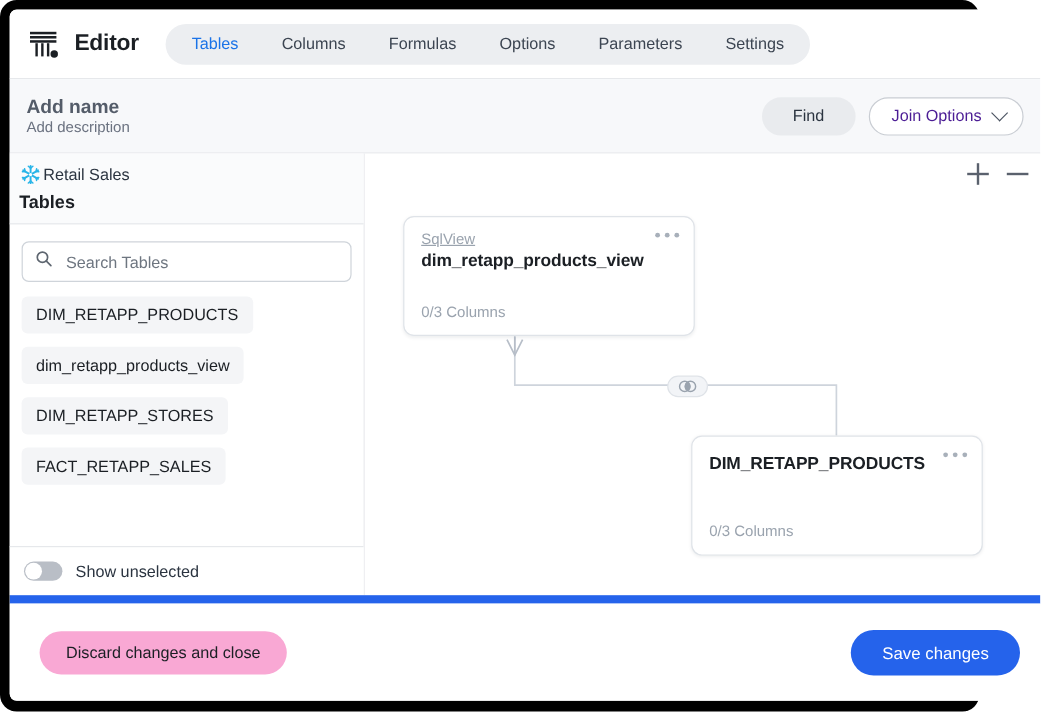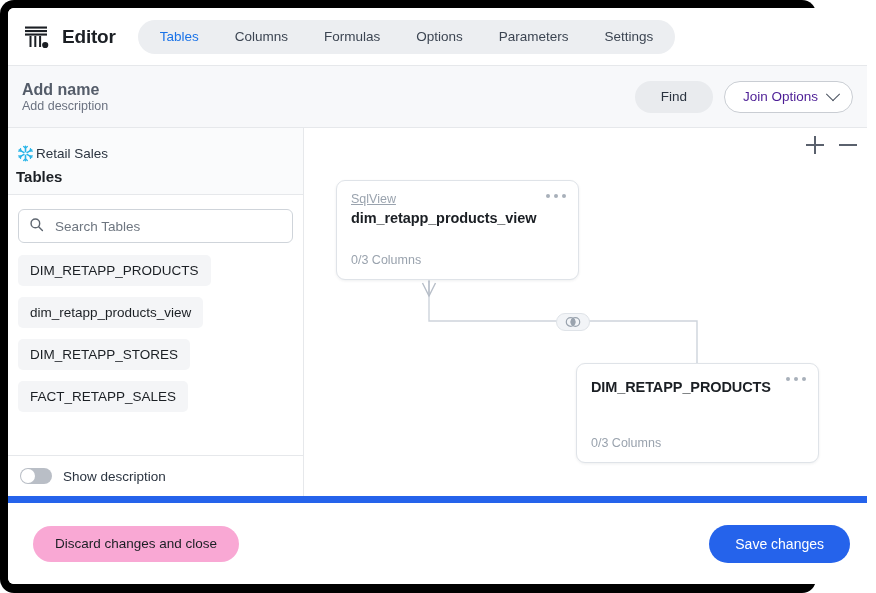--- a/index.html
+++ b/index.html
@@ -155,21 +155,20 @@
     padding: 8px 0 9px 8px;
     border-bottom: 1px solid #e6e8eb;
     background: #fafbfc;
   }
   .sb-source {
     display: flex;
     align-items: center;
     gap: 1px;
     font-size: 13.5px;
     color: #2b3440;
-    margin-top: 8px;
   }
   .snowflake { width: 19px; height: 19px; flex: 0 0 auto; }
   .sb-heading {
     font-size: 15px;
     font-weight: bold;
     color: #1b1f24;
     margin-top: 5px;
   }
   .sb-search-wrap { padding: 14px 10px 0 10px; }
   .search-box {
@@ -467,21 +466,21 @@
         <div><span class="tbl-chip">DIM_RETAPP_PRODUCTS</span></div>
         <div><span class="tbl-chip">dim_retapp_products_view</span></div>
         <div><span class="tbl-chip">DIM_RETAPP_STORES</span></div>
         <div><span class="tbl-chip">FACT_RETAPP_SALES</span></div>
       </div>
 
       <div class="sb-foot">
         <div class="toggle">
           <div class="knob"></div>
         </div>
-        <span class="toggle-label">Show description</span>
+        <span class="toggle-label">Show unselected</span>
       </div>
     </div>
 
     <div class="canvas">
 
       <div class="zoom-ctrls">
         <div class="zbtn zplus"></div>
         <div class="zbtn zminus"></div>
       </div>
 

